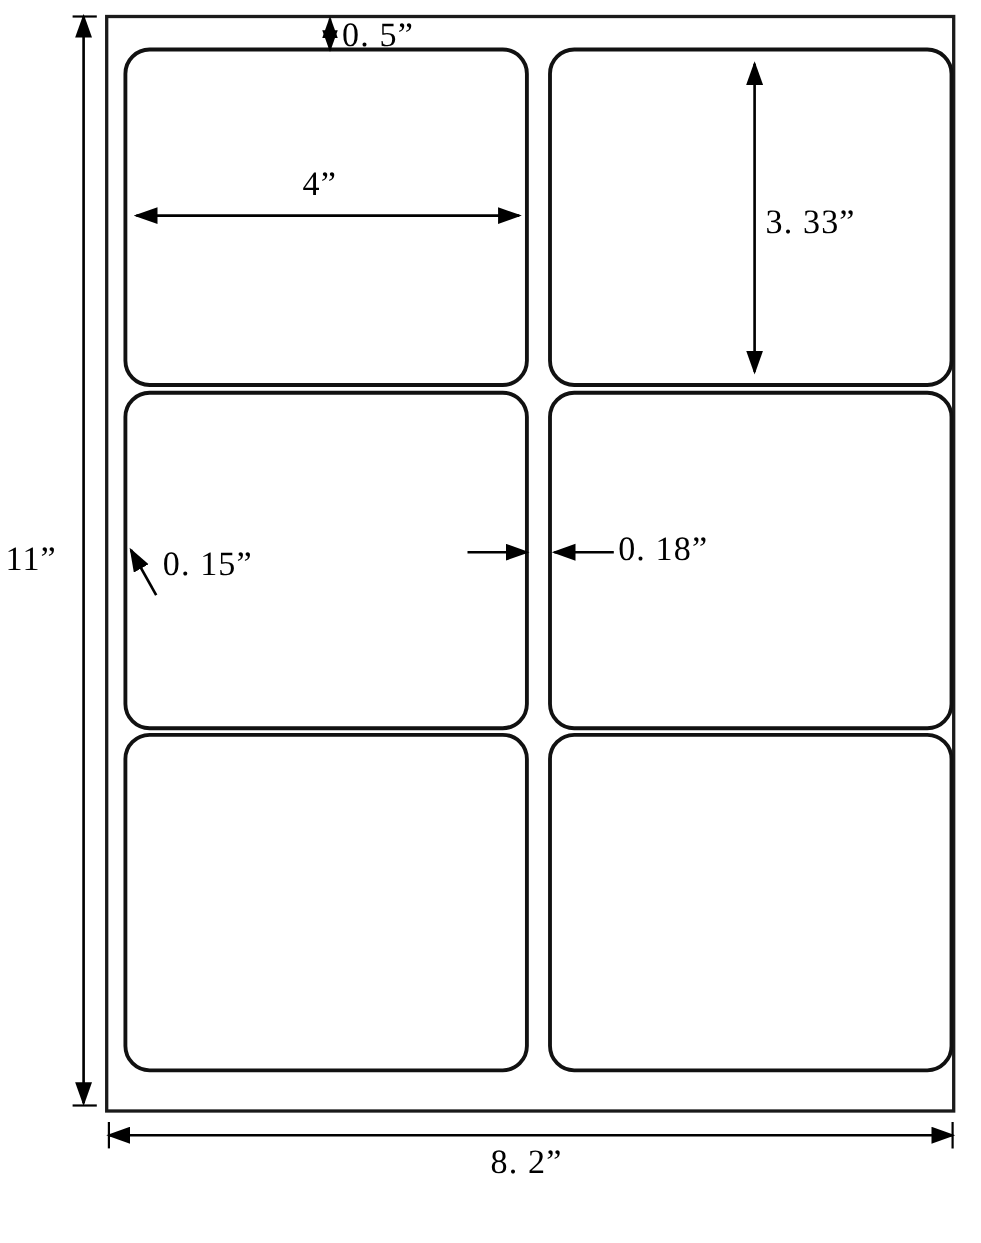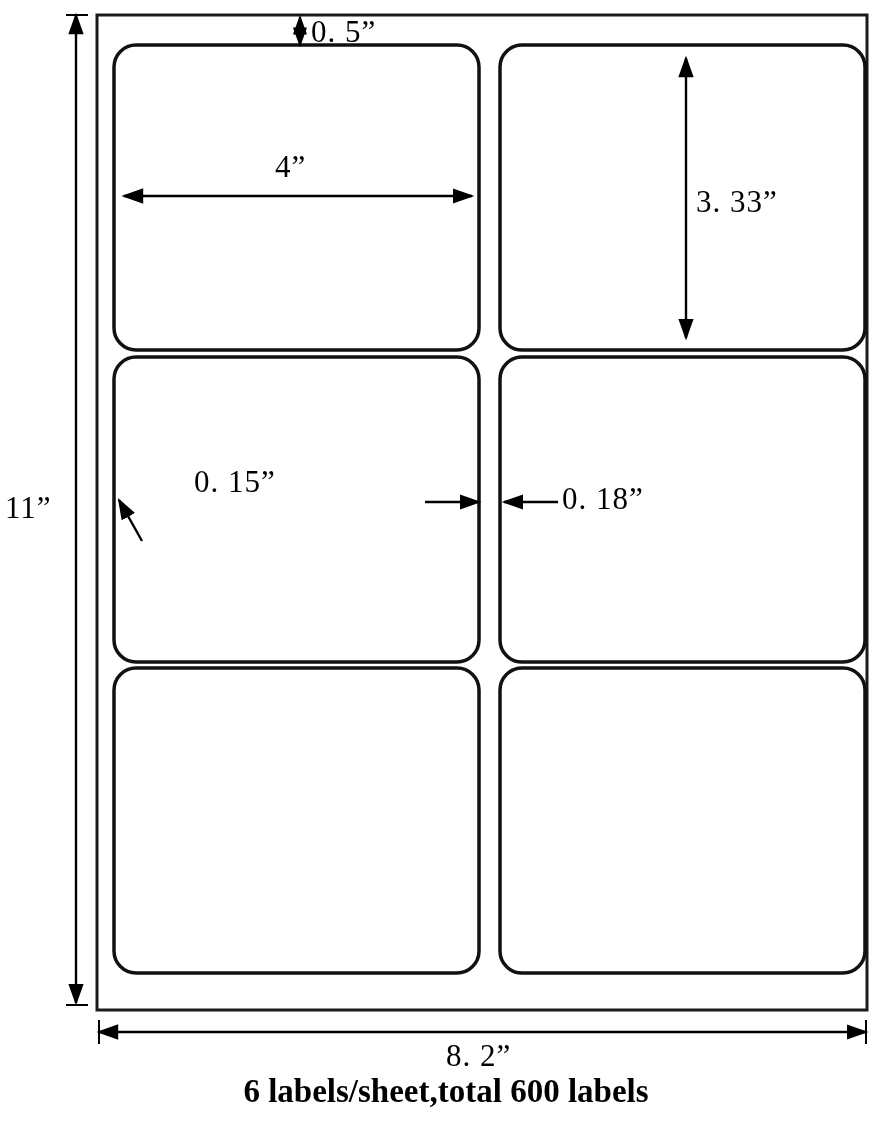--- a/index.html
+++ b/index.html
@@ -107,21 +107,20 @@
   </svg>
 
   <div class="dim-label" style="left:311px; top:14px;">0. 5”</div>
 
   <div class="dim-label" style="left:275px; top:149px;">4”</div>
 
   <div class="dim-label" style="left:696px; top:184px;">3. 33”</div>
 
   <div class="dim-label" style="left:5px; top:490px;">11”</div>
 
-  <div class="dim-label" style="left:148px; top:464px;margin-left:46px;">0. 15”</div>
+  <div class="dim-label" style="left:148px; top:495px;">0. 15”</div>
 
   <div class="dim-label" style="left:562px; top:481px;">0. 18”</div>
 
   <div class="dim-label" style="left:446px; top:1038px;">8. 2”</div>
 
-  <div class="caption" style="top:1073px;">6 labels/sheet,total 600 labels</div>
 
 </div>
 
 </body></html>

